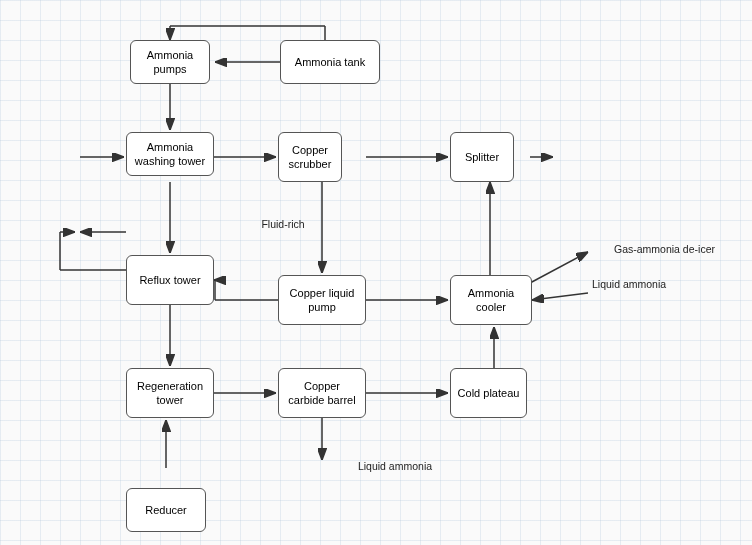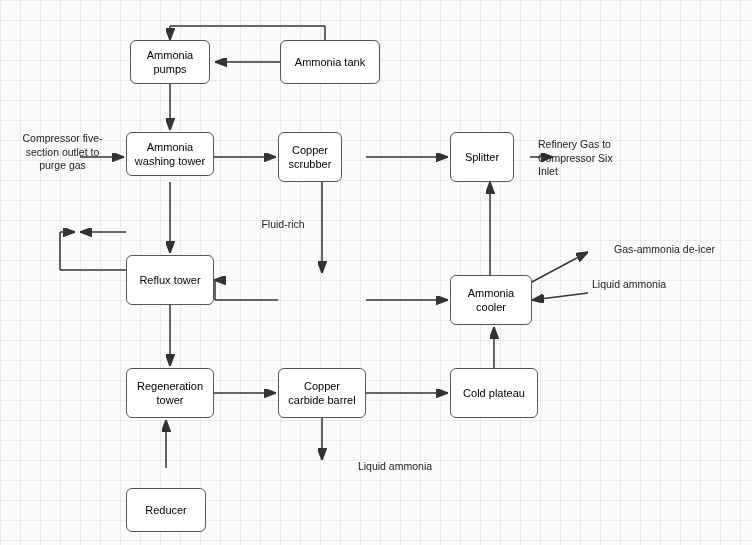--- a/index.html
+++ b/index.html
@@ -140,40 +140,40 @@
   <div class="box" style="left:126px; top:132px; width:88px; height:44px;">Ammonia
 washing tower</div>
 
   <div class="box" style="left:278px; top:132px; width:64px; height:50px;">Copper
 scrubber</div>
 
   <div class="box" style="left:450px; top:132px; width:64px; height:50px;">Splitter</div>
 
   <div class="box" style="left:126px; top:255px; width:88px; height:50px;">Reflux tower</div>
 
+  <div class="box" style="left:278px; top:275px; width:88px; height:50px;">Copper liquid
+pump</div>
 
   <div class="box" style="left:450px; top:275px; width:82px; height:50px;">Ammonia
 cooler</div>
 
   <div class="box" style="left:126px; top:368px; width:88px; height:50px;">Regeneration
 tower</div>
 
   <div class="box" style="left:278px; top:368px; width:88px; height:50px;">Copper
 carbide barrel</div>
 
-  <div class="box" style="left:450px; top:368px; width:88px; height:50px;">Cold plateau</div>
+  <div class="box" style="left:450px; top:368px; width:77px; height:50px;">Cold plateau</div>
 
   <div class="box" style="left:126px; top:488px; width:80px; height:44px;">Reducer</div>
 
-  <div class="label" style="left:5px; top:132px; width:115px;">Compressor five-<br>section outlet to<br>purge gas</div>
 
 
   <div class="label" style="left:248px; top:218px; width:70px;">Fluid-rich</div>
 
-  <div class="label" style="left:538px; top:138px; width:120px; text-align:left;">Refinery Gas to<br>Compressor Six<br>Inlet</div>
 
   <div class="label" style="left:592px; top:243px; width:145px; text-align:center;">Gas-ammonia de-icer</div>
 
   <div class="label" style="left:592px; top:278px; width:140px; text-align:left;">Liquid ammonia</div>
 
   <div class="label" style="left:330px; top:460px; width:130px; text-align:center;">Liquid ammonia</div>
 
 </div>
 
 </body></html>

